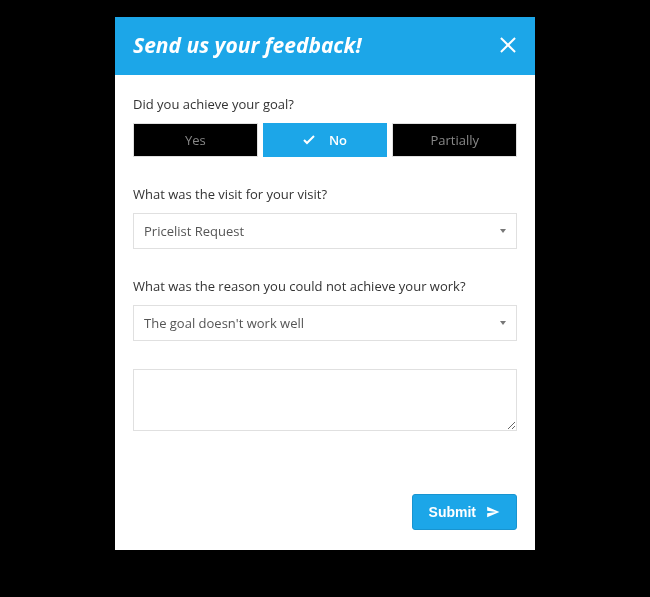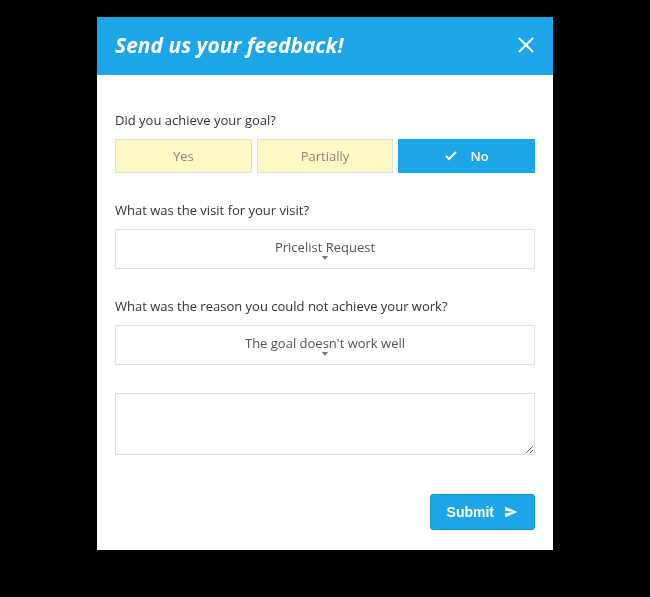--- a/index.html
+++ b/index.html
@@ -7,21 +7,21 @@
       background: #000;
       width: 650px;
       height: 597px;
       font-family: "Segoe UI", "Open Sans", Arial, sans-serif;
       display: flex;
       align-items: flex-start;
       justify-content: center;
       padding-top: 17px;
     }
     .modal {
-      width: 456px;
+      width: 420px;
       background: #fff;
       box-shadow: 0 2px 8px rgba(0,0,0,.3);
     }
     .header {
       background: #1ca6e8;
       color: #fff;
       padding: 14px 18px 16px;
       display: flex;
       justify-content: space-between;
       align-items: center;
@@ -41,36 +41,36 @@
       content: "";
       position: absolute;
       left: 8px;
       top: -1px;
       width: 2px;
       height: 20px;
       background: #fff;
     }
     .close::before { transform: rotate(45deg); }
     .close::after  { transform: rotate(-45deg); }
-    .body { padding: 36px 18px 16px; }
+    .body { padding: 20px 18px 16px; }
     .q { margin-bottom: 28px; }
     .q:last-of-type { margin-bottom: 18px; }
     .q-label {
       font-size: 13px;
       color: #333;
       margin-bottom: 10px;
     }
     .seg {
       display: flex;
       gap: 5px;
     }
     .seg-btn {
       flex: 1;
       border: 1px solid #e0e0e0;
-      background: #fef9c3;
+      background: #000000;
       color: #888;
       font-size: 13px;
       padding: 7px 0;
       text-align: center;
       cursor: pointer;
     }
     .seg-btn.selected {
       background: #1ca6e8;
       border-color: #1ca6e8;
       color: #fff;
@@ -84,21 +84,20 @@
     .select {
       border: 1px solid #e0e0e0;
       background: #fff;
       padding: 8px 10px;
       font-size: 13px;
       color: #555;
       display: flex;
       justify-content: space-between;
       align-items: center;
       cursor: pointer;
-      flex-direction: column;
     }
     .caret {
       width: 0; height: 0;
       border-left: 3px solid transparent;
       border-right: 3px solid transparent;
       border-top: 4px solid #777;
     }
     .ta {
       width: 100%;
       border: 1px solid #e0e0e0;
@@ -113,44 +112,45 @@
       border: 1px solid #1894d0;
       color: #fff;
       font-size: 14px;
       font-weight: 600;
       padding: 9px 16px;
       border-radius: 3px;
       cursor: pointer;
       display: inline-flex;
       align-items: center;
       gap: 10px;
+      margin-top: 24px;
     }
   </style>
 </head>
 <body>
 
 <div class="modal">
   <div class="header">
     <h1>Send us your feedback!</h1>
     <div class="close"></div>
   </div>
 
   <div class="body">
 
     <div class="q">
       <div class="q-label">Did you achieve your goal?</div>
       <div class="seg">
         <div class="seg-btn">Yes</div>
-        <div class="seg-btn">Partially</div>
         <div class="seg-btn selected">
           <svg width="12" height="10" viewBox="0 0 12 10">
               <path d="M1 5 L4 8 L11 1" stroke="#fff" stroke-width="2" fill="none"></path>
             </svg>
           <span>No</span>
         </div>
+        <div class="seg-btn">Partially</div>
       </div>
     </div>
 
     <div class="q">
       <div class="q-label">What was the visit for your visit?</div>
       <div class="select">
         <span>Pricelist Request</span>
         <span class="caret"></span>
       </div>
     </div>

